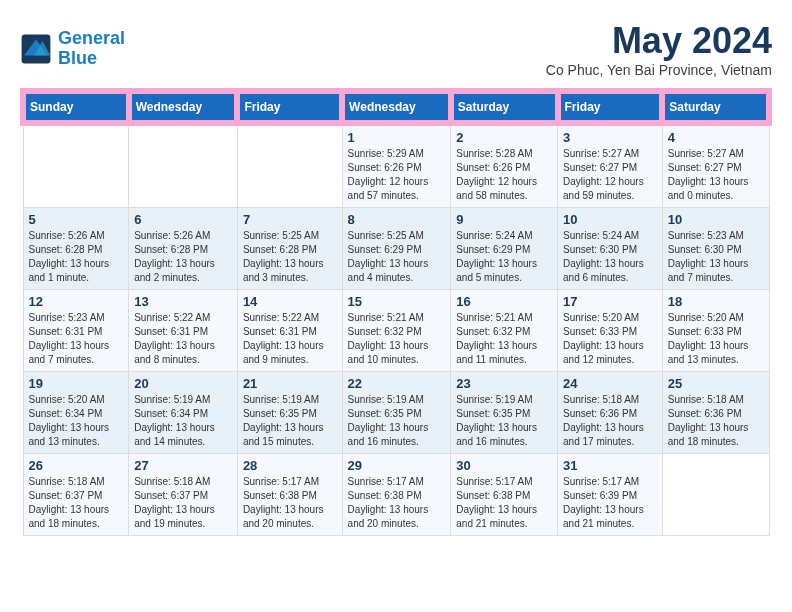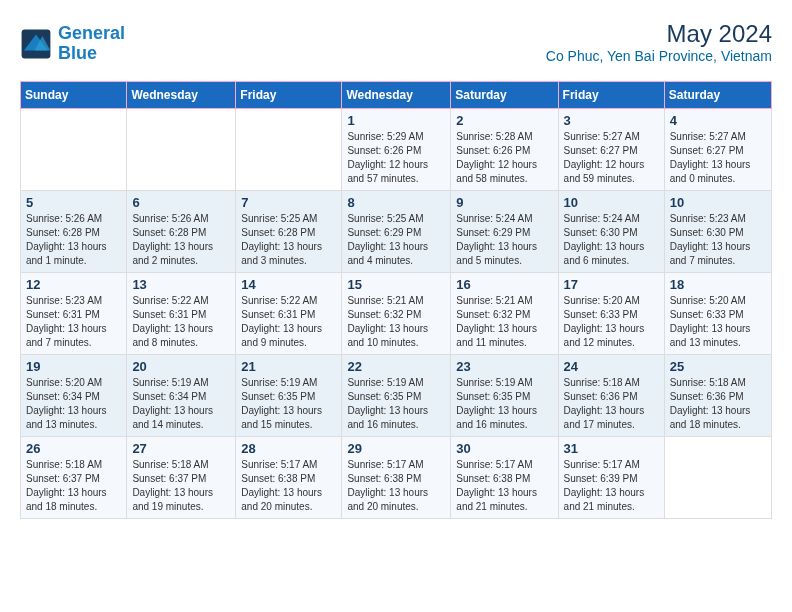--- a/index.html
+++ b/index.html
@@ -6,22 +6,22 @@
     body {
       font-family: Arial, sans-serif;
       background: #fff;
       width: 792px;
       min-height: 612px;
       padding: 20px;
     }
     .header {
       display: flex;
       justify-content: space-between;
-      align-items: flex-end;
-      margin-bottom: 17px;
+      align-items: center;
+      margin-bottom: 10px;
     }
     .logo {
       display: flex;
       align-items: center;
       gap: 6px;
     }
     .logo-text {
       font-size: 18px;
       font-weight: bold;
       color: #1a3a5c;
@@ -31,41 +31,41 @@
       color: #1a7fc1;
     }
     .logo-icon {
       width: 32px;
       height: 32px;
     }
     .title-block {
       text-align: right;
     }
     .main-title {
-      font-size: 24px;
-      font-weight: normal;
+      font-size: 36px;
+      font-weight: bold;
       color: #1a3a5c;
     }
     .subtitle {
       font-size: 14px;
-      color: #0369a1;
+      color: #404040;
     }
     table {
       width: 100%;
       border-collapse: collapse;
       font-size: 11px;
     }
     thead tr th {
       background-color: #1a6bbf;
       color: #fff;
       padding: 6px 4px;
       text-align: left;
       font-size: 12px;
       font-weight: bold;
-      border: 1px solid #f9a8d4;
+      border: 6px solid #f9a8d4;
     }
     tbody tr td {
       border: 1px solid #ddd;
       padding: 4px 5px;
       vertical-align: top;
       width: 113px;
       min-height: 80px;
       background: #fff;
     }
     tbody tr:nth-child(odd) td {

